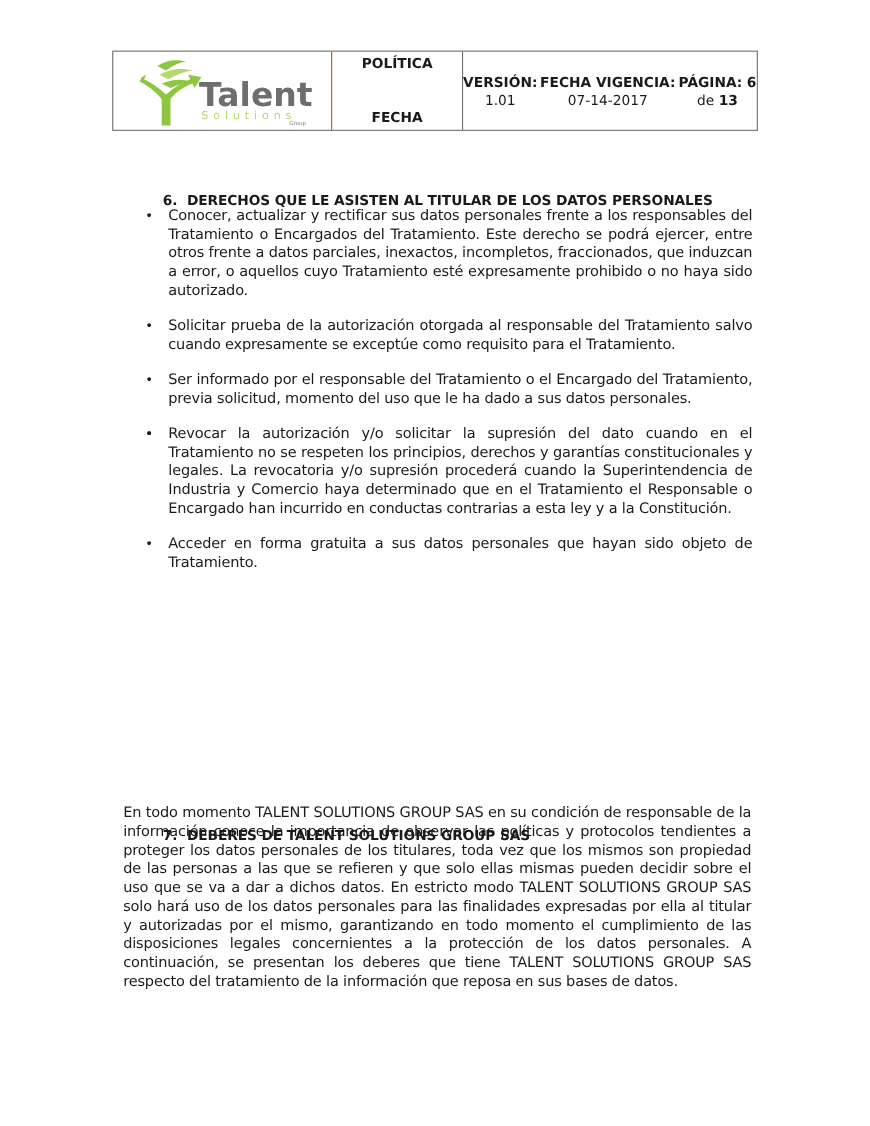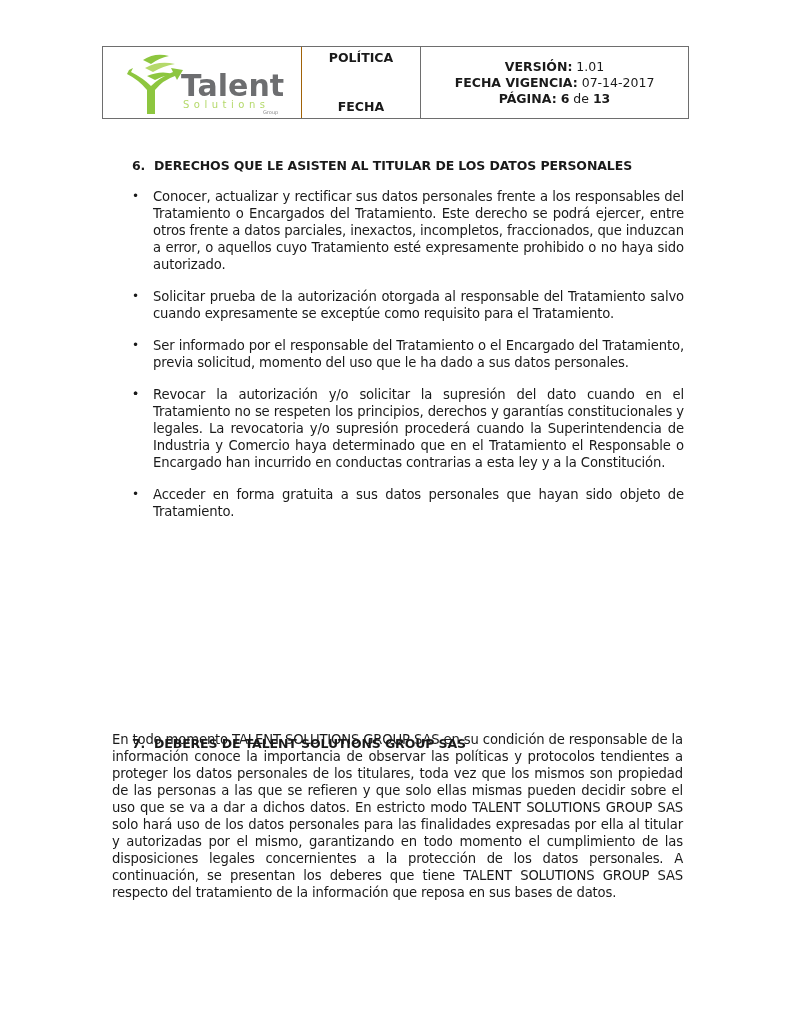--- a/index.html
+++ b/index.html
@@ -8,29 +8,29 @@
       font-family: "DejaVu Sans", sans-serif; color: #1a1a1a;
     }
     .header-table {
       position: absolute; left: 102px; top: 46px; width: 587px; height: 73px;
       border: 1px solid #6e6e6e; display: flex; box-sizing: border-box;
     }
     .cell { box-sizing: border-box; height: 100%; display: flex; align-items: center; justify-content: center; }
     .cell-logo { width: 199px; border-right: 1px solid #a16207; position: relative; text-align: center; }
     .cell-title { width: 119px; border-right: 1px solid #6e6e6e; flex-direction: column; text-align: center;
       font-weight: bold; font-size: 12.5px; line-height: 16px; gap: 33px; }
-    .cell-meta { flex: 1; flex-direction: column; text-align: center; font-size: 12.5px; line-height: 16px; }
+    .cell-meta { flex: 1; flex-direction: row; text-align: center; font-size: 12.5px; line-height: 16px; }
     .cell-meta b { font-weight: bold; }
     .meta-line span { font-weight: normal; }
 
     .logo { position: absolute; left: 10px; top: 3px; width: 180px; height: 66px; }
 
     .content { position: absolute; left: 112px; width: 571px; }
     h2.sec {
-      margin: 0; font-size: 12.5px; font-weight: bold; position: absolute; left: 132px;
+      margin: 16px; font-size: 12.5px; font-weight: bold; position: absolute; left: 132px;
       letter-spacing: -0.1px;
     }
     h2.sec .num { display: inline-block; width: 22px; }
     ul.rights { list-style: none; margin: 0; padding: 0; }
     ul.rights li { position: relative; padding-left: 40px; margin: 0; }
     .bullet { position: absolute; left: 19px; top: 0; font-size: 12px; }
     .para {
       font-size: 13.2px; line-height: 17px; text-align: justify; letter-spacing: -0.15px;
     }
   </style>

